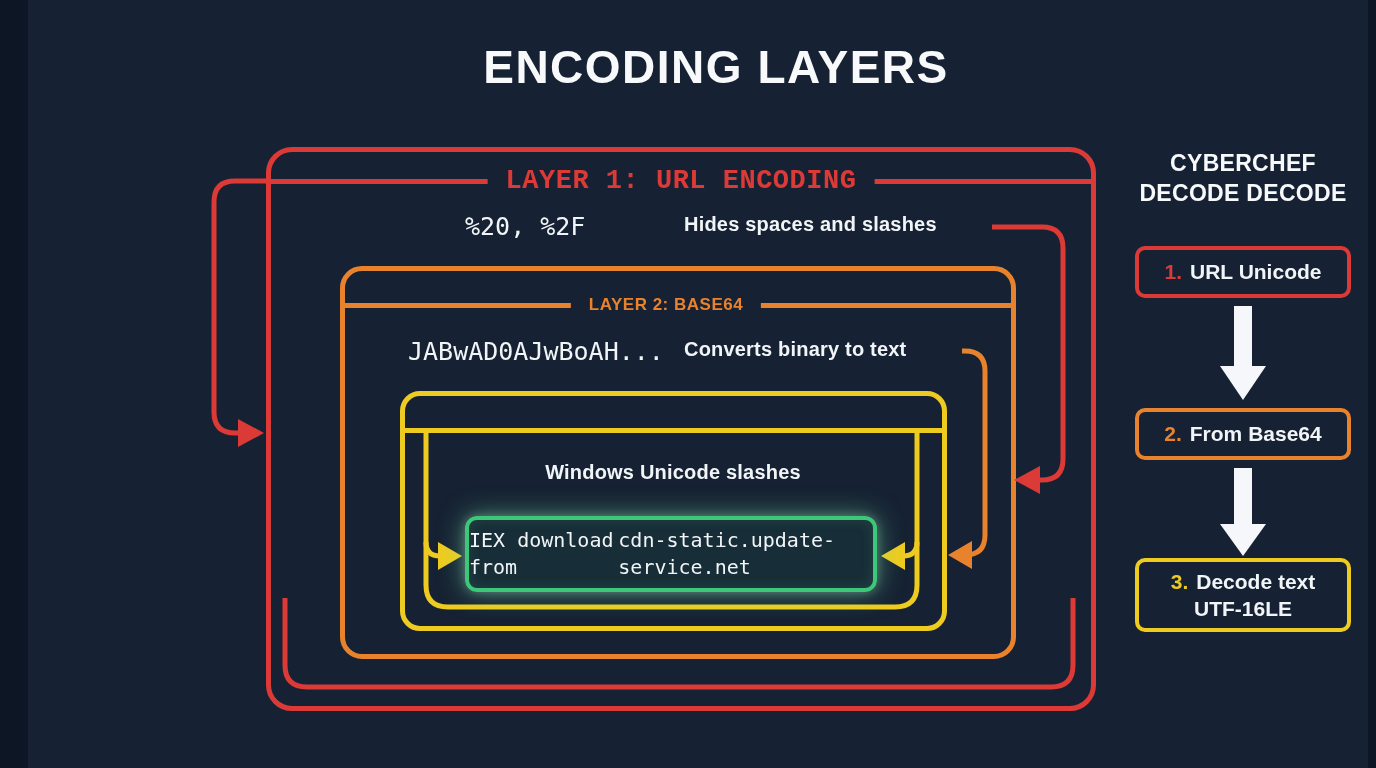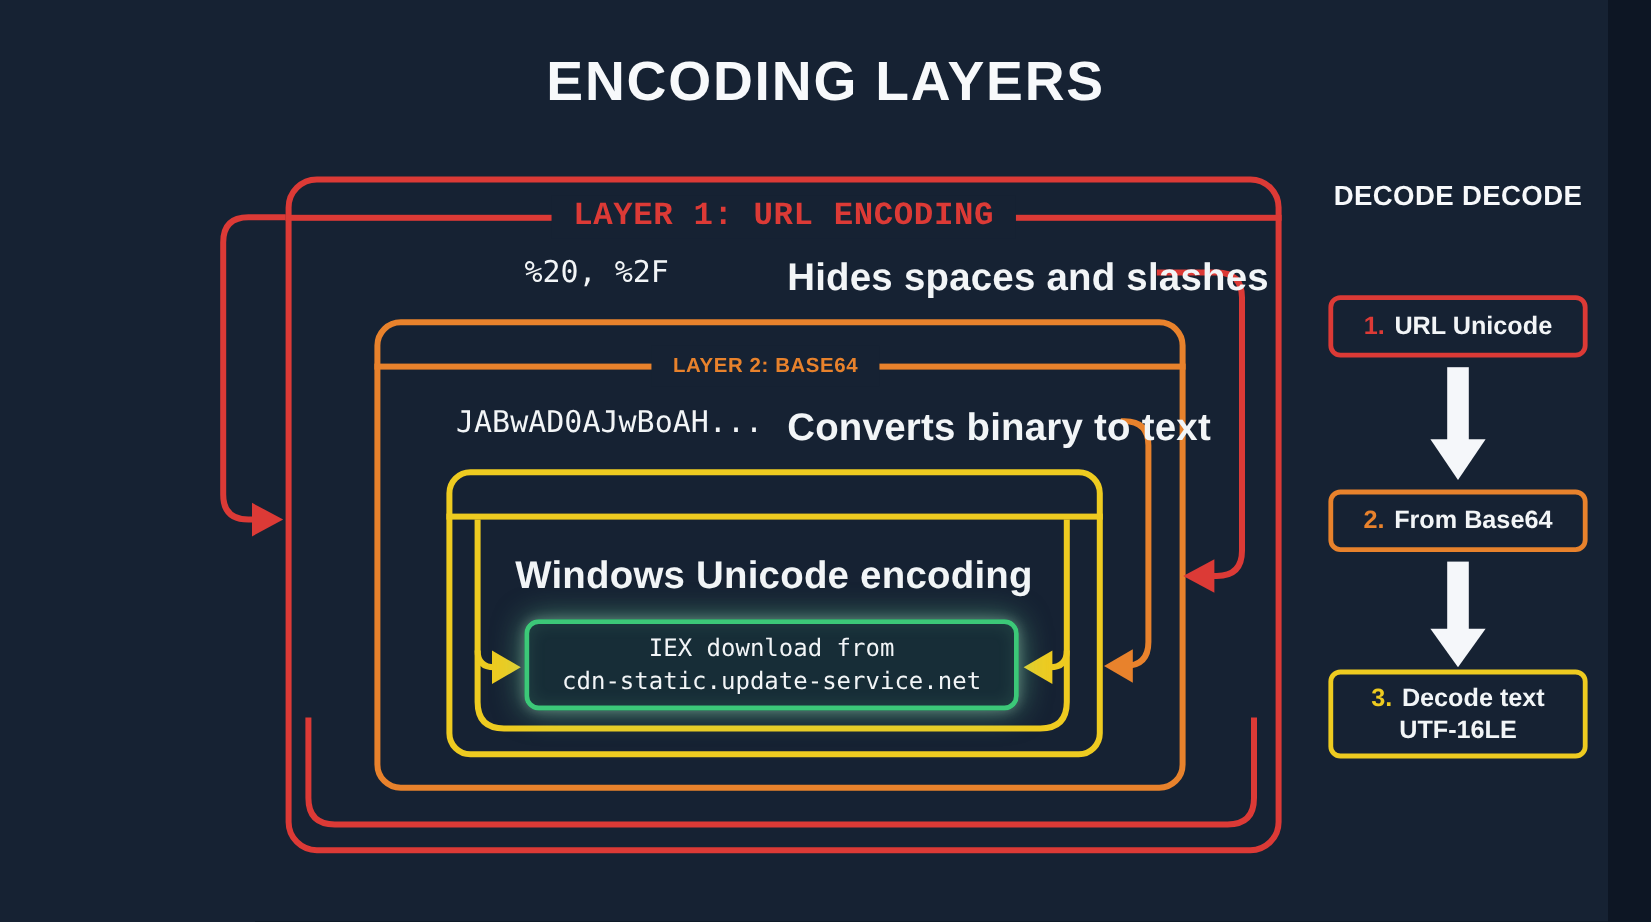--- a/index.html
+++ b/index.html
@@ -1,40 +1,41 @@
 <!DOCTYPE html>
 <html><head>
 <meta charset="utf-8">
 <style>
   html,body{margin:0;padding:0;background:#0d1624;}
   .stage{
     position:relative;width:1340px;height:768px;overflow:hidden;
     background:#162233;
     font-family:"Liberation Sans",sans-serif;
+    margin-left:28px;
     -webkit-font-smoothing:antialiased;
   }
   *{box-sizing:border-box;}
 
   .main-title{
     position:absolute;top:40px;left:0;width:1376px;margin:0;
     text-align:center;font-size:46px;font-weight:800;letter-spacing:1.5px;
     color:#f7f9fb;
   }
 
   
   .box{position:absolute;}
   .red-box{left:238px;top:147px;width:830px;height:564px;border:5px solid #dc3a36;border-radius:26px;}
   .orange-box{left:312px;top:266px;width:676px;height:393px;border:5px solid #e8822c;border-radius:22px;}
   .yellow-box{left:372px;top:391px;width:547px;height:240px;border:5px solid #eecb20;border-radius:20px;}
   .green-box{
     left:437px;top:516px;width:412px;height:76px;
     border:4px solid #3cc878;border-radius:12px;
     background:rgba(46,204,113,.07);
     box-shadow:0 0 10px rgba(255,255,255,.22), 0 0 26px rgba(120,240,170,.5), inset 0 0 14px rgba(120,240,170,.12);
-    display:flex;flex-direction:column;justify-content:center;align-items:center;
+    display:flex;flex-direction:row;justify-content:center;align-items:center;
   }
   .payload-line{font-family:"DejaVu Sans Mono",monospace;font-size:20px;line-height:27px;color:#f2f5f7;}
 
   
   .hline{position:absolute;height:5px;}
   .l1{left:238px;top:179px;width:830px;background:#dc3a36;}
   .l2{left:312px;top:303px;width:676px;background:#e8822c;}
   .l3{left:372px;top:428px;width:547px;background:#eecb20;}
 
   
@@ -43,21 +44,21 @@
     background:#162233;padding:0 18px;white-space:nowrap;
     font-weight:800;letter-spacing:.5px;
   }
   .t1{left:653px;top:163px;color:#dc3a36;font-size:27px;line-height:36px;font-family:Liberation Mono, monospace;}
   .t2{left:638px;top:288px;color:#e8822c;font-size:17px;line-height:34px;}
   .t3{left:645px;top:413px;color:#eecb20;font-size:26px;line-height:34px;}
 
   .code{position:absolute;font-family:"DejaVu Sans Mono",monospace;font-size:25px;color:#f2f5f7;white-space:nowrap;}
   .c1{left:437px;top:212px;}
   .c2{left:380px;top:337px;}
-  .desc{position:absolute;font-size:32px;font-weight:600;color:#f2f5f7;letter-spacing:.2px;white-space:nowrap;}
+  .desc{position:absolute;font-size:20px;font-weight:600;color:#f2f5f7;letter-spacing:.2px;white-space:nowrap;}
   .d1{left:656px;top:213px;}
   .d2{left:656px;top:338px;text-align:right;}
   .d3{left:645px;top:461px;transform:translateX(-50%);}
 
   
   .panel-heading{
     position:absolute;left:1100px;top:148px;width:230px;text-align:center;
     font-size:23px;font-weight:800;line-height:30px;color:#f7f9fb;letter-spacing:.3px;
   }
   .step{
@@ -119,28 +120,29 @@
     </g>
   </svg>
 
   <div class="layer-title t1">LAYER 1: URL ENCODING</div>
   <div class="layer-title t2">LAYER 2: BASE64</div>
 
   <div class="code c1">%20, %2F</div>
   <div class="desc d1">Hides spaces and slashes</div>
   <div class="code c2">JABwAD0AJwBoAH...</div>
   <div class="desc d2">Converts binary to text</div>
-  <div class="desc d3">Windows Unicode encoding</div>
+  <div class="desc d3">Windows Unicode slashes</div>
 
   <div class="box green-box">
     <div class="payload-line">IEX download from</div>
     <div class="payload-line">cdn-static.update-service.net</div>
   </div>
 
   <div class="panel-heading">
+    <div>CYBERCHEF</div>
     <div>DECODE DECODE</div>
   </div>
 
   <div class="step step1">
     <span class="num n1">1.</span>
     <span class="lbl">URL Unicode</span>
   </div>
 
   <div class="step step2">
     <span class="num n2">2.</span>

